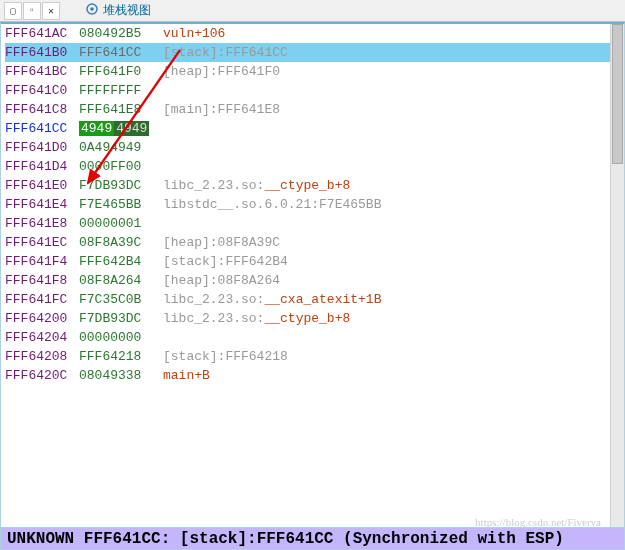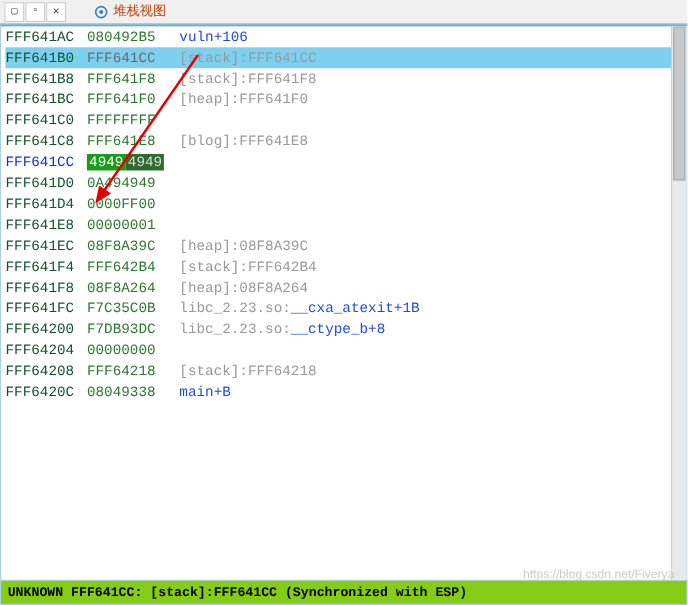--- a/index.html
+++ b/index.html
@@ -1,38 +1,38 @@
 <!DOCTYPE html>
 <html><head>
 <meta charset="utf-8">
 <style>
 *{margin:0;padding:0;box-sizing:border-box}
 body{font-family:Consolas,"Courier New",monospace;font-size:13px;background:#fff;width:625px;height:550px;overflow:hidden;position:relative}
 .toolbar{height:22px;background:#f0f0f0;border-bottom:1px solid #c0c0c0;display:flex;align-items:center;padding:0 4px}
 .tb-btn{width:18px;height:18px;display:flex;align-items:center;justify-content:center;margin-right:1px;border:1px solid #ccc;background:#fff;font-size:10px;color:#444}
-.title-area{margin-left:6px;display:flex;align-items:center;color:#c2410c;font-family:"Microsoft YaHei",sans-serif;font-size:12px}
+.title-area{margin-left:6px;display:flex;align-items:flex-start;color:#0369a1;font-family:"Microsoft YaHei",sans-serif;font-size:12px}
 .title-area svg{margin-right:4px}
 .content{position:absolute;top:22px;left:0;right:0;bottom:22px;border:1px solid #aed1df;border-top:2px solid #6eb0cc;overflow:hidden}
 .scroll-area{position:absolute;left:0;top:0;right:14px;bottom:0;overflow:auto;padding-left:4px}
 .row{height:19px;line-height:19px;white-space:nowrap}
 .row.sel{background:#7dd0ef}
-.addr{color:#14532d;display:inline-block;width:74px}
+.addr{color:#701a75;display:inline-block;width:74px}
 .addr.blue{color:#1030d8}
 .val{color:#2c7830;display:inline-block;width:84px}
 .val.sel{color:#6a6a6a}
 .note{color:#999}
-.note .link{color:#1d4ed8;cursor:pointer}
+.note .link{color:#c2410c;cursor:pointer}
 .hl{background:#1a9b1a;color:#fff;padding:0 2px}
 .hldim{background:#2f6a2f;color:#ddd;padding:0 2px}
 .vscroll{position:absolute;right:0;top:0;width:14px;bottom:0;background:#e9e9e9;border-left:1px solid #d0d0d0}
 .vthumb{position:absolute;left:1px;right:1px;top:0;height:140px;background:#c8c8c8;border:1px solid #a8a8a8}
-.status{position:absolute;left:0;right:0;bottom:0;height:22px;border:1px solid #aed1df;border-top:none;background:#84cc16;padding:2px 6px;font-size:12px;display:flex;align-items:center}
+.status{position:absolute;left:0;right:0;bottom:0;height:22px;border:1px solid #aed1df;border-top:none;background:#c4b5fd;padding:2px 6px;font-size:16px;display:flex;align-items:center}
 .status b{font-weight:bold}
 .arrow{position:absolute;pointer-events:none;z-index:5}
-.wm{position:absolute;right:12px;bottom:22px;font-size:11px;color:#ccc;font-family:Liberation Sans, sans-serif;pointer-events:none;z-index:8}
+.wm{position:absolute;right:24px;bottom:22px;font-size:11px;color:#ccc;font-family:Liberation Serif, serif;pointer-events:none;z-index:8}
 </style>
 </head>
 <body>
 
 <div class="toolbar">
   <div class="tb-btn">▢</div>
   <div class="tb-btn">▫</div>
   <div class="tb-btn">✕</div>
   <div style="width:18px"></div>
   <div class="title-area">
@@ -41,27 +41,28 @@
         <circle cx="7" cy="7" r="1.8" fill="#3a80b8"></circle>
       </svg>
     <span>堆栈视图</span>
   </div>
 </div>
 
 <div class="content">
   <div class="scroll-area" id="rows-container">
       <div class="row"><span class="addr ">FFF641AC</span><span class="val ">080492B5</span><span class="note"><span class="link">vuln+106</span></span></div>
       <div class="row sel"><span class="addr ">FFF641B0</span><span class="val sel">FFF641CC</span><span class="note"><span>[stack]:FFF641CC</span></span></div>
-      <div class="row"><span class="addr ">FFF641B8</span><span class="val ">FFF641F8</span><span class="note"><span>[stack]:FFF641F8</span></span></div>
       <div class="row"><span class="addr ">FFF641BC</span><span class="val ">FFF641F0</span><span class="note"><span>[heap]:FFF641F0</span></span></div>
       <div class="row"><span class="addr ">FFF641C0</span><span class="val ">FFFFFFFF</span></div>
-      <div class="row"><span class="addr ">FFF641C8</span><span class="val ">FFF641E8</span><span class="note"><span>[blog]:FFF641E8</span></span></div>
+      <div class="row"><span class="addr ">FFF641C8</span><span class="val ">FFF641E8</span><span class="note"><span>[main]:FFF641E8</span></span></div>
       <div class="row"><span class="addr blue">FFF641CC</span><span class="val "><span class="hl">4949</span><span class="hldim">4949</span></span></div>
       <div class="row"><span class="addr ">FFF641D0</span><span class="val ">0A494949</span></div>
       <div class="row"><span class="addr ">FFF641D4</span><span class="val ">0000FF00</span></div>
+      <div class="row"><span class="addr ">FFF641E0</span><span class="val ">F7DB93DC</span><span class="note"><span>libc_2.23.so:</span><span class="link">__ctype_b+8</span></span></div>
+      <div class="row"><span class="addr ">FFF641E4</span><span class="val ">F7E465BB</span><span class="note"><span>libstdc__.so.6.0.21:F7E465BB</span></span></div>
       <div class="row"><span class="addr ">FFF641E8</span><span class="val ">00000001</span></div>
       <div class="row"><span class="addr ">FFF641EC</span><span class="val ">08F8A39C</span><span class="note"><span>[heap]:08F8A39C</span></span></div>
       <div class="row"><span class="addr ">FFF641F4</span><span class="val ">FFF642B4</span><span class="note"><span>[stack]:FFF642B4</span></span></div>
       <div class="row"><span class="addr ">FFF641F8</span><span class="val ">08F8A264</span><span class="note"><span>[heap]:08F8A264</span></span></div>
       <div class="row"><span class="addr ">FFF641FC</span><span class="val ">F7C35C0B</span><span class="note"><span>libc_2.23.so:</span><span class="link">__cxa_atexit+1B</span></span></div>
       <div class="row"><span class="addr ">FFF64200</span><span class="val ">F7DB93DC</span><span class="note"><span>libc_2.23.so:</span><span class="link">__ctype_b+8</span></span></div>
       <div class="row"><span class="addr ">FFF64204</span><span class="val ">00000000</span></div>
       <div class="row"><span class="addr ">FFF64208</span><span class="val ">FFF64218</span><span class="note"><span>[stack]:FFF64218</span></span></div>
       <div class="row"><span class="addr ">FFF6420C</span><span class="val ">08049338</span><span class="note"><span class="link">main+B</span></span></div>
     </div>

